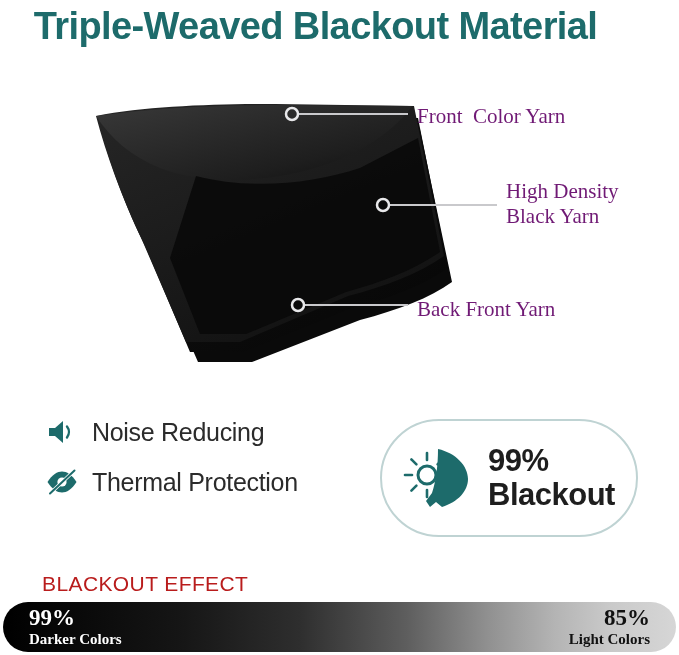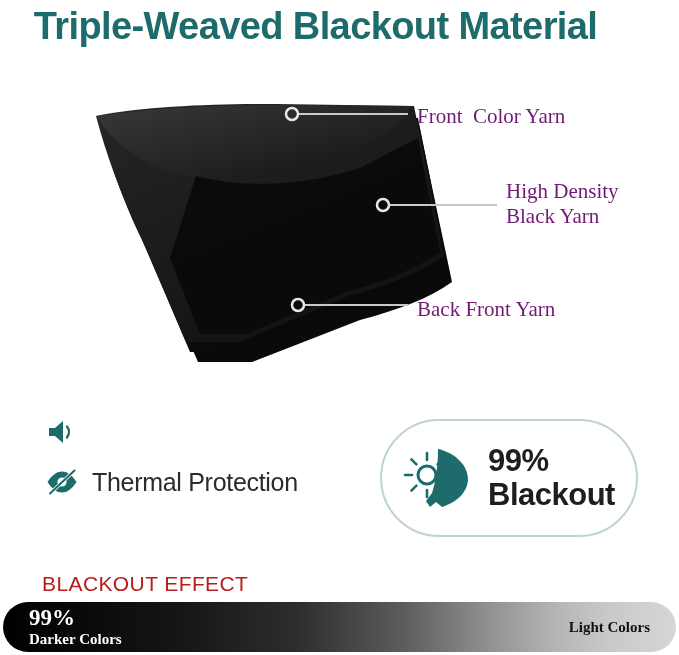--- a/index.html
+++ b/index.html
@@ -243,20 +243,21 @@
 <div class="features">
 
 
   <div class="feature-row">
     <span class="feature-icon">
       <svg width="32" height="28" viewBox="0 0 32 28">
         <path d="M3 10 h6 L17 3 V25 L9 18 H3 Z" fill="currentColor"></path>
         <path d="M21 8.5 a9 9 0 0 1 0 11" fill="none" stroke="currentColor" stroke-width="2.4" stroke-linecap="round"></path>
       </svg>
     </span>
+    <span class="feature-label">Noise Reducing</span>
   </div>
 
   <div class="feature-row">
     <span class="feature-icon">
       <svg width="34" height="28" viewBox="0 0 34 28">
         <path d="M2.5 14 C7 6.5 12.5 3.5 17 3.5 C21.5 3.5 27 6.5 31.5 14
                  C27 21.5 21.5 24.5 17 24.5 C12.5 24.5 7 21.5 2.5 14 Z" fill="currentColor"></path>
         <circle cx="17" cy="14" r="4.6" fill="#ffffff"></circle>
         <line x1="5" y1="25.5" x2="29.5" y2="2.5" stroke="#ffffff" stroke-width="3.6" stroke-linecap="round"></line>
         <line x1="5" y1="25.5" x2="29.5" y2="2.5" stroke="currentColor" stroke-width="2" stroke-linecap="round"></line>
@@ -293,15 +294,16 @@
 </div>
 
 <div class="effect-heading">BLACKOUT EFFECT</div>
 
 <div class="effect-bar">
   <div class="effect-side effect-left">
     <span class="effect-pct">99%</span>
     <span class="effect-cap">Darker Colors</span>
   </div>
   <div class="effect-side effect-right">
+    <span class="effect-pct">85%</span>
     <span class="effect-cap">Light Colors</span>
   </div>
 </div>
 
 </body></html>

